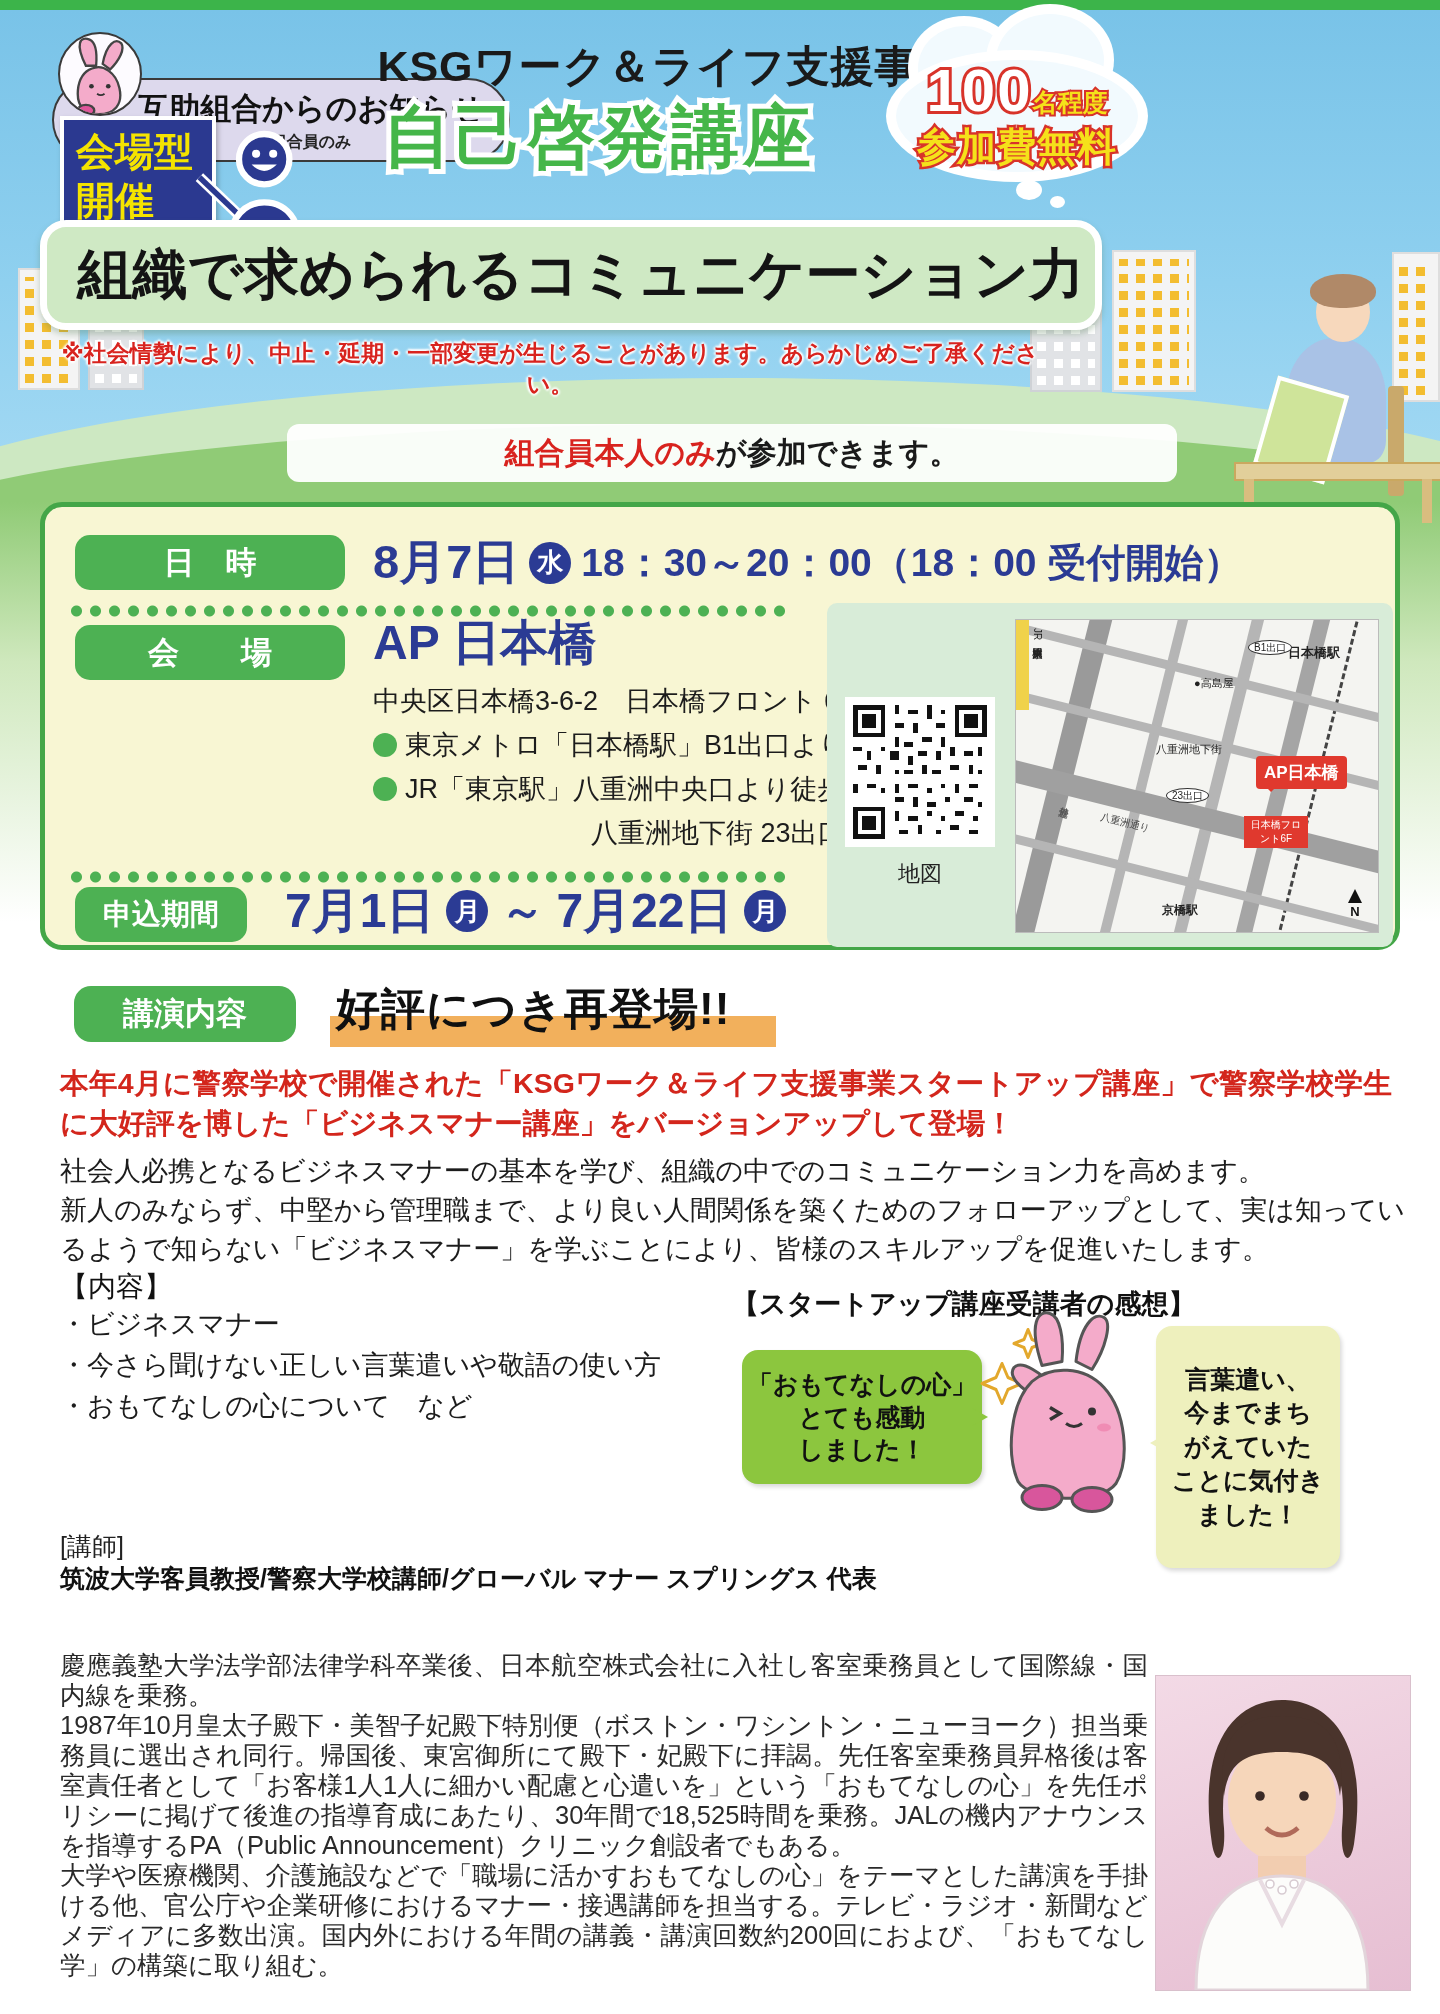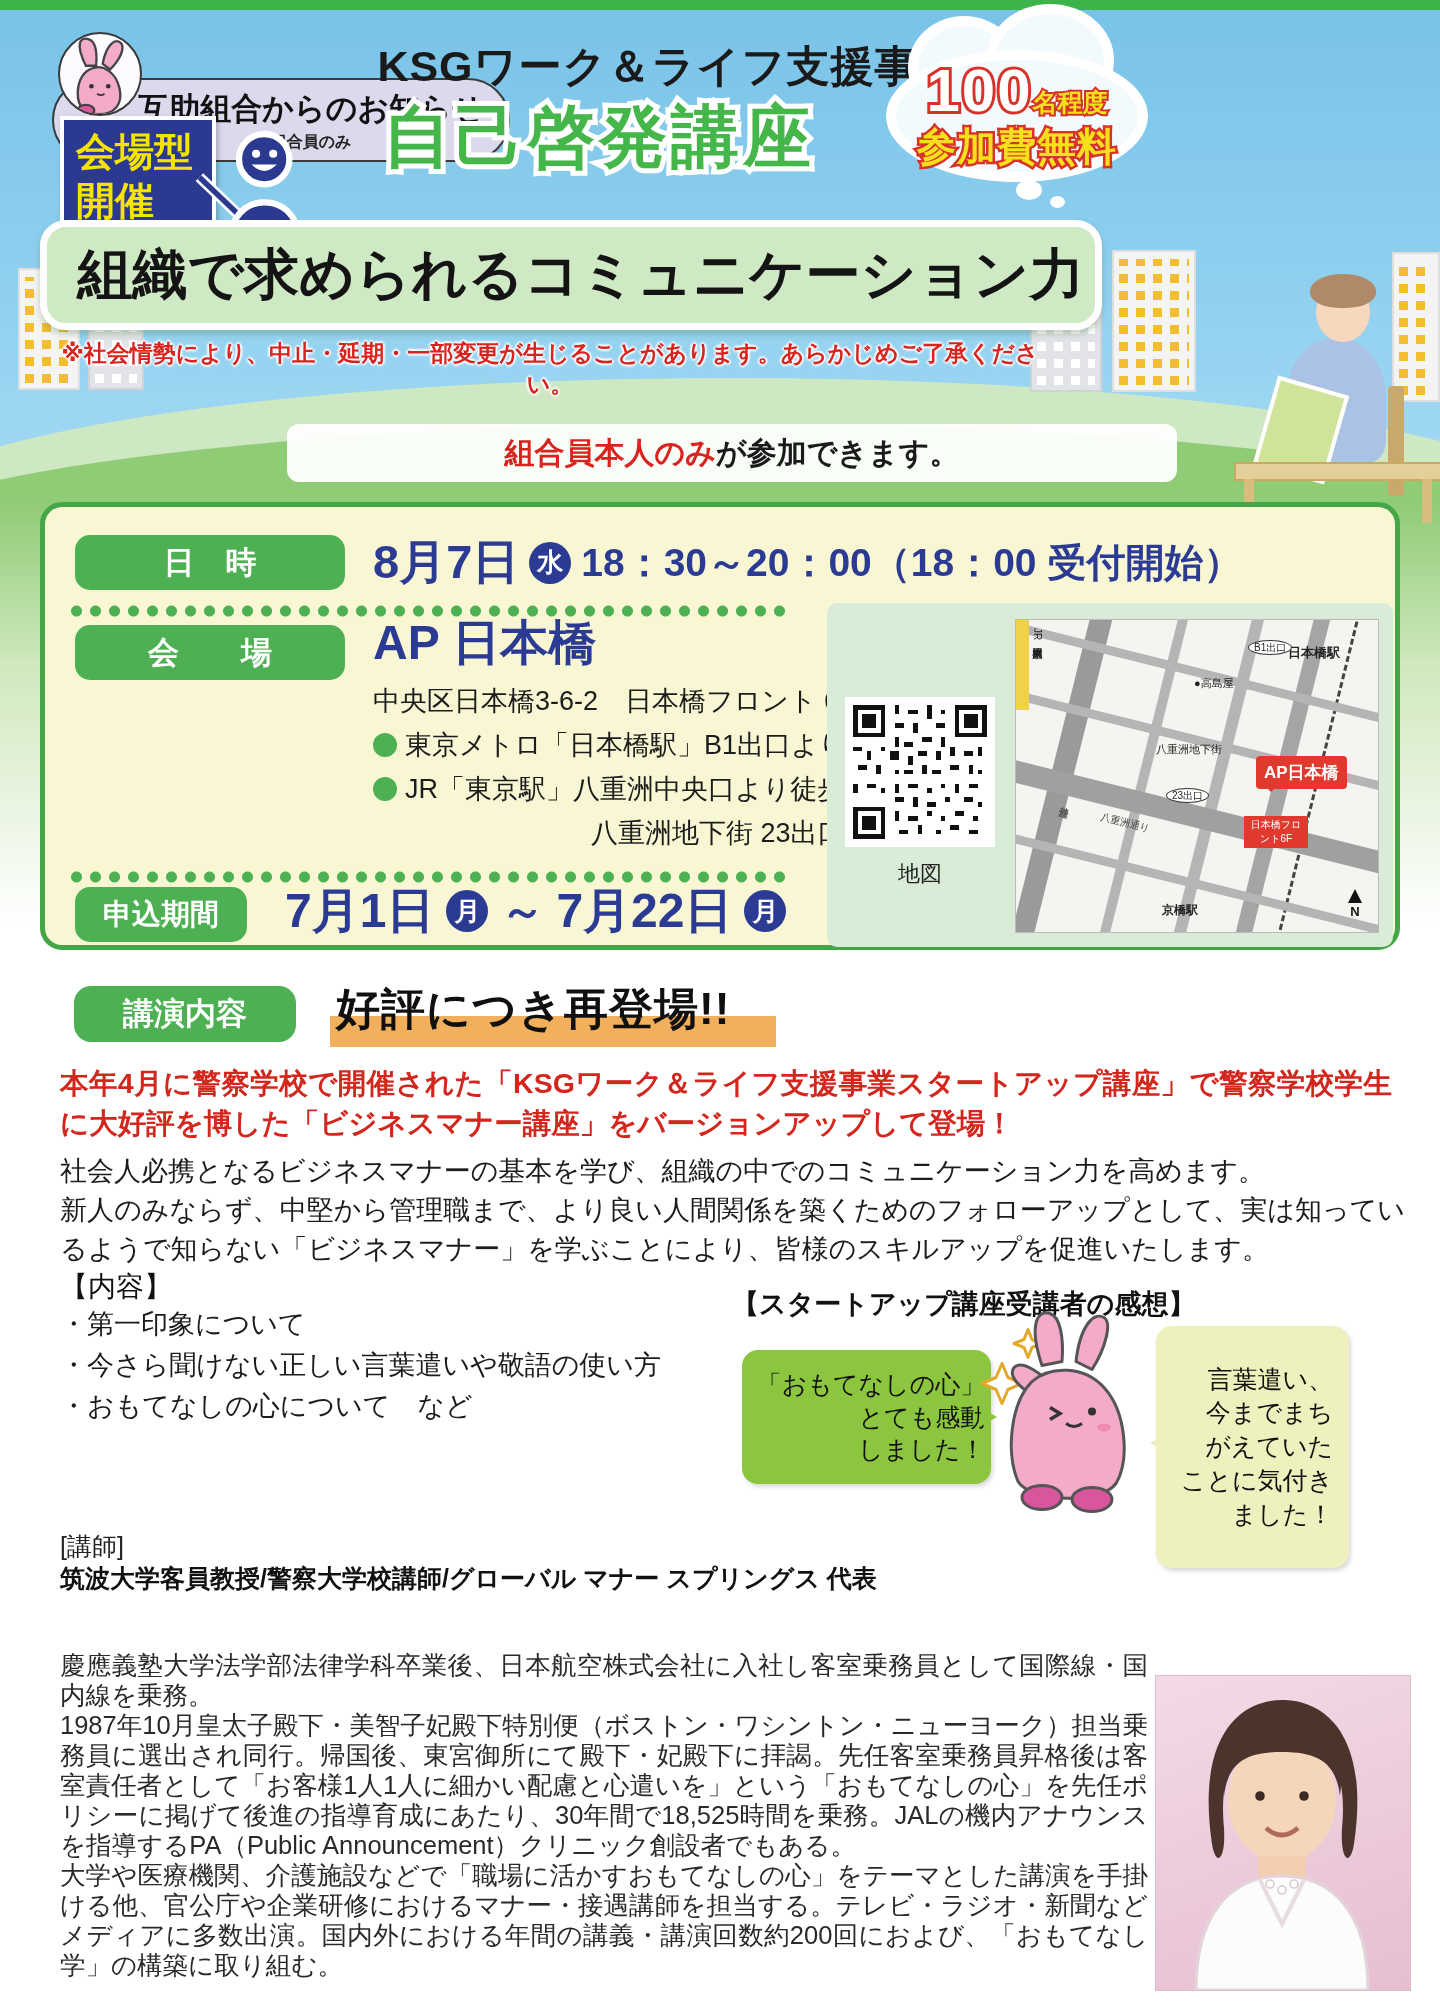--- a/index.html
+++ b/index.html
@@ -117,22 +117,22 @@
   
   .lect-pill{left:74px;top:986px;width:222px;height:56px;background:#4db153;color:#fff;font-size:31px;font-weight:800;
     border-radius:17px;display:flex;align-items:center;justify-content:center;}
   .headline{left:330px;top:980px;font-size:44px;font-weight:900;color:#101010;letter-spacing:1px;
     background:linear-gradient(180deg,transparent 54%,#f2b05c 54%);padding:0 46px 8px 6px;}
   .intro-red{left:60px;top:1064px;width:1332px;font-size:28.5px;font-weight:700;color:#d3261c;line-height:1.4;text-align:justify;}
   .body-text{left:60px;top:1152px;width:1345px;font-size:27px;color:#1c1c1c;line-height:1.45;text-align:justify;white-space:pre-line;}
   .contents-title{left:60px;top:1268px;font-size:28px;color:#111;}
   .content-items{left:60px;top:1304px;font-size:27px;color:#1c1c1c;line-height:41px;}
   .feedback-title{left:732px;top:1286px;font-size:27px;font-weight:800;color:#111;}
-  .bubble{display:flex;align-items:center;justify-content:center;text-align:right;white-space:pre-line;
-    font-weight:400;color:#111;border-radius:16px;box-shadow:2px 3px 4px rgba(0,0,0,.15);padding-left:9px;}
+  .bubble{display:flex;align-items:center;justify-content:center;text-align:center;white-space:pre-line;
+    font-weight:700;color:#111;border-radius:16px;box-shadow:2px 3px 4px rgba(0,0,0,.15);}
   .bubble-green{left:742px;top:1350px;width:240px;height:134px;background:#8cc63e;font-size:25px;line-height:1.3;}
   .bubble-green::after{content:"";position:absolute;right:-15px;top:58px;border:9px solid transparent;border-left:16px solid #8cc63e;}
   .bubble-yellow{left:1156px;top:1326px;width:184px;height:242px;background:#eef0bd;font-size:25px;line-height:1.35;}
   .bubble-yellow::before{content:"";position:absolute;left:-15px;top:108px;border:9px solid transparent;border-right:16px solid #eef0bd;}
   .mascot{left:980px;top:1302px;width:175px;height:218px;}
 
   
   .lect-label{left:60px;top:1530px;font-size:25px;color:#222;}
   .lect-titles{left:60px;top:1562px;font-size:25px;font-weight:700;color:#111;}
   .name-row{left:60px;top:1592px;display:flex;align-items:baseline;gap:6px;}
@@ -372,21 +372,21 @@
     </div>
   </div>
 
   <div class="abs lect-pill">講演内容</div>
   <div class="abs headline">好評につき再登場!!</div>
   <div class="abs intro-red">本年4月に警察学校で開催された「KSGワーク＆ライフ支援事業スタートアップ講座」で警察学校学生に大好評を博した「ビジネスマナー講座」をバージョンアップして登場！</div>
   <div class="abs body-text">社会人必携となるビジネスマナーの基本を学び、組織の中でのコミュニケーション力を高めます。
 新人のみならず、中堅から管理職まで、より良い人間関係を築くためのフォローアップとして、実は知っているようで知らない「ビジネスマナー」を学ぶことにより、皆様のスキルアップを促進いたします。</div>
   <div class="abs contents-title">【内容】</div>
   <div class="abs content-items">
-    <div>・第一印象について</div>
+    <div>・ビジネスマナー</div>
     <div>・今さら聞けない正しい言葉遣いや敬語の使い方</div>
     <div>・おもてなしの心について　など</div>
   </div>
   <div class="abs feedback-title">【スタートアップ講座受講者の感想】</div>
   <div class="abs bubble bubble-green">「おもてなしの心」
 とても感動
 しました！</div>
   <div class="abs bubble bubble-yellow">言葉遣い、
 今までまち
 がえていた

